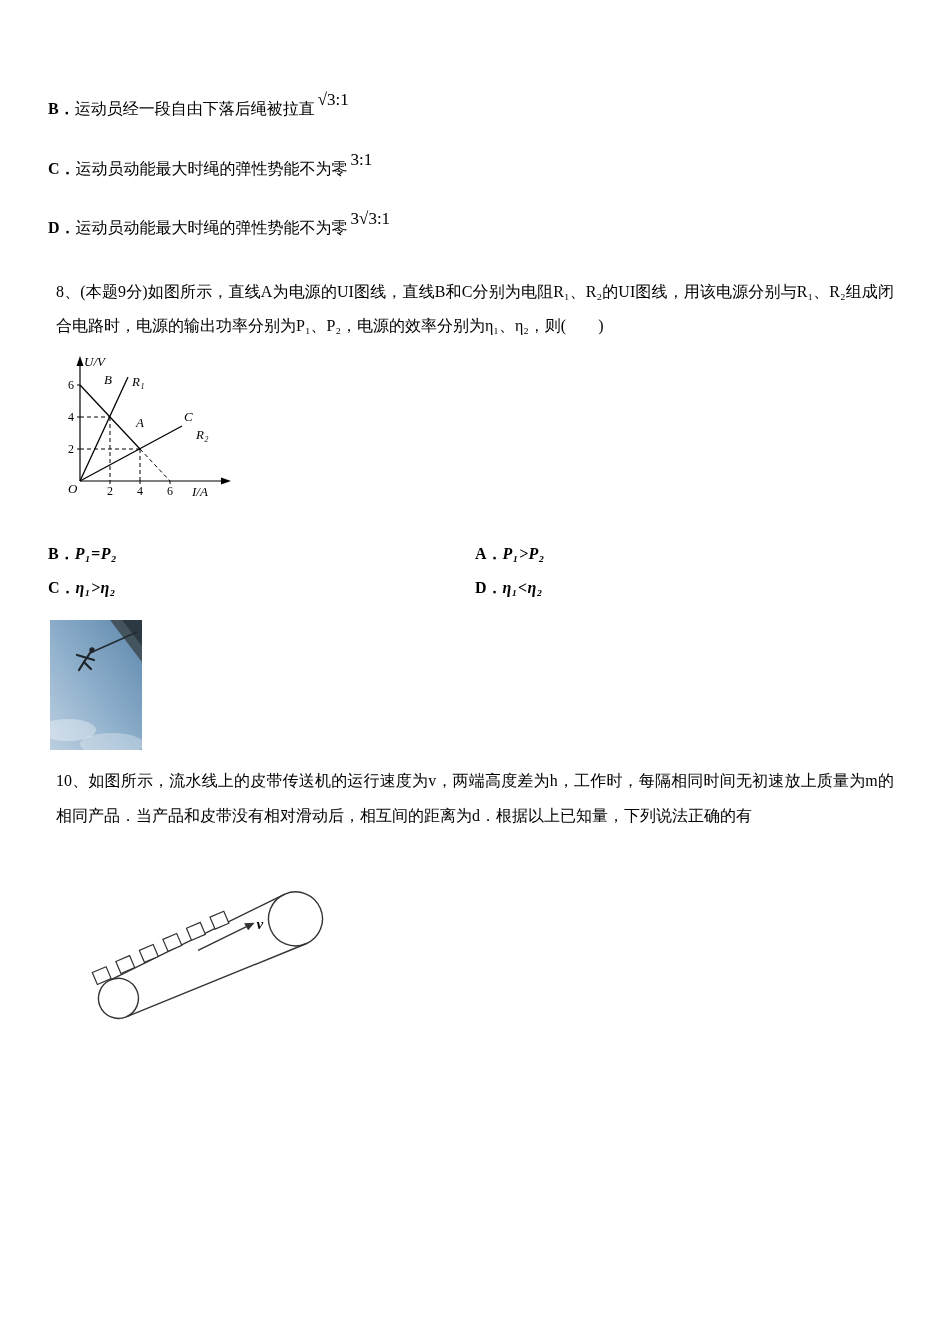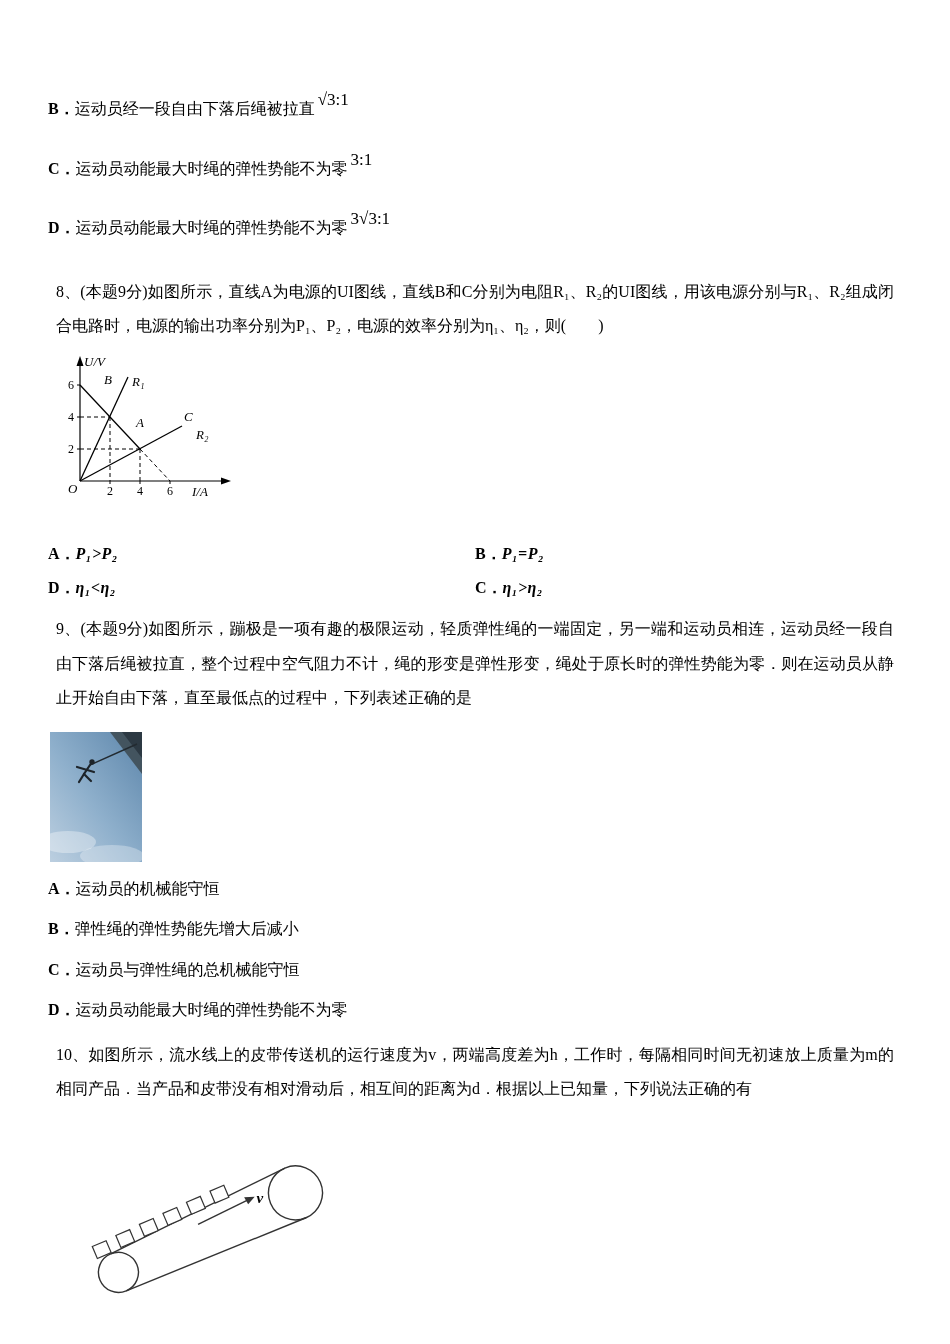--- a/index.html
+++ b/index.html
@@ -105,31 +105,28 @@
         <text x="120" y="144" font-size="12" text-anchor="middle">6</text>
         <text x="58" y="33" font-size="13" font-style="italic" text-anchor="middle">B</text>
         <text x="82" y="35" font-size="13" font-style="italic">R₁</text>
         <text x="86" y="76" font-size="13" font-style="italic">A</text>
         <text x="134" y="70" font-size="13" font-style="italic">C</text>
         <text x="146" y="88" font-size="13" font-style="italic">R₂</text>
       </svg>
     </div>
 
     <div class="opt-grid">
+      <div><span class="opt-label">B．</span><span class="formula">P₁=P₂</span></div>
       <div><span class="opt-label">A．</span><span class="formula">P₁&gt;P₂</span></div>
-      <div><span class="opt-label">B．</span><span class="formula">P₁=P₂</span></div>
+      <div><span class="opt-label">C．</span><span class="formula">η₁&gt;η₂</span></div>
       <div><span class="opt-label">D．</span><span class="formula">η₁&lt;η₂</span></div>
-      <div><span class="opt-label">C．</span><span class="formula">η₁&gt;η₂</span></div>
     </div>
   </div>
 
   <div class="qblock">
-    <p class="qtext">
-      <span class="qnum">9、</span><span>(本题9分)如图所示，蹦极是一项有趣的极限运动，轻质弹性绳的一端固定，另一端和运动员相连，运动员经一段自由下落后绳被拉直，整个过程中空气阻力不计，绳的形变是弹性形变，绳处于原长时的弹性势能为零．则在运动员从静止开始自由下落，直至最低点的过程中，下列表述正确的是</span>
-    </p>
 
     <div class="figure photo-frame">
       <svg width="92" height="130" viewBox="0 0 92 130">
         <defs>
           <linearGradient id="sky" x1="0" y1="1" x2="1" y2="0">
             <stop offset="0" stop-color="#bccfe0"></stop>
             <stop offset="0.45" stop-color="#8fb0cc"></stop>
             <stop offset="1" stop-color="#5d86ab"></stop>
           </linearGradient>
         </defs>
@@ -142,26 +139,20 @@
           <line x1="27" y1="35" x2="44" y2="40"></line>
           <line x1="34" y1="42" x2="29" y2="50"></line>
           <line x1="34" y1="42" x2="41" y2="49"></line>
         </g>
         <circle cx="42" cy="30" r="2.7" fill="#1d242a"></circle>
         <ellipse cx="18" cy="110" rx="28" ry="11" fill="#ffffff" opacity="0.35"></ellipse>
         <ellipse cx="62" cy="124" rx="32" ry="11" fill="#ffffff" opacity="0.3"></ellipse>
       </svg>
     </div>
 
-    <div class="opt-list">
-      <div class="opt-row2"><span class="opt-label">A．</span><span>运动员的机械能守恒</span></div>
-      <div class="opt-row2"><span class="opt-label">B．</span><span>弹性绳的弹性势能先增大后减小</span></div>
-      <div class="opt-row2"><span class="opt-label">C．</span><span>运动员与弹性绳的总机械能守恒</span></div>
-      <div class="opt-row2"><span class="opt-label">D．</span><span>运动员动能最大时绳的弹性势能不为零</span></div>
-    </div>
   </div>
 
   <div class="qblock">
     <p class="qtext">
       <span class="qnum">10、</span><span>如图所示，流水线上的皮带传送机的运行速度为v，两端高度差为h，工作时，每隔相同时间无初速放上质量为m的相同产品．当产品和皮带没有相对滑动后，相互间的距离为d．根据以上已知量，下列说法正确的有</span>
     </p>
 
     <div class="figure">
       <svg width="330" height="205" viewBox="0 0 330 205">
         <g transform="rotate(-23 160 112)">

